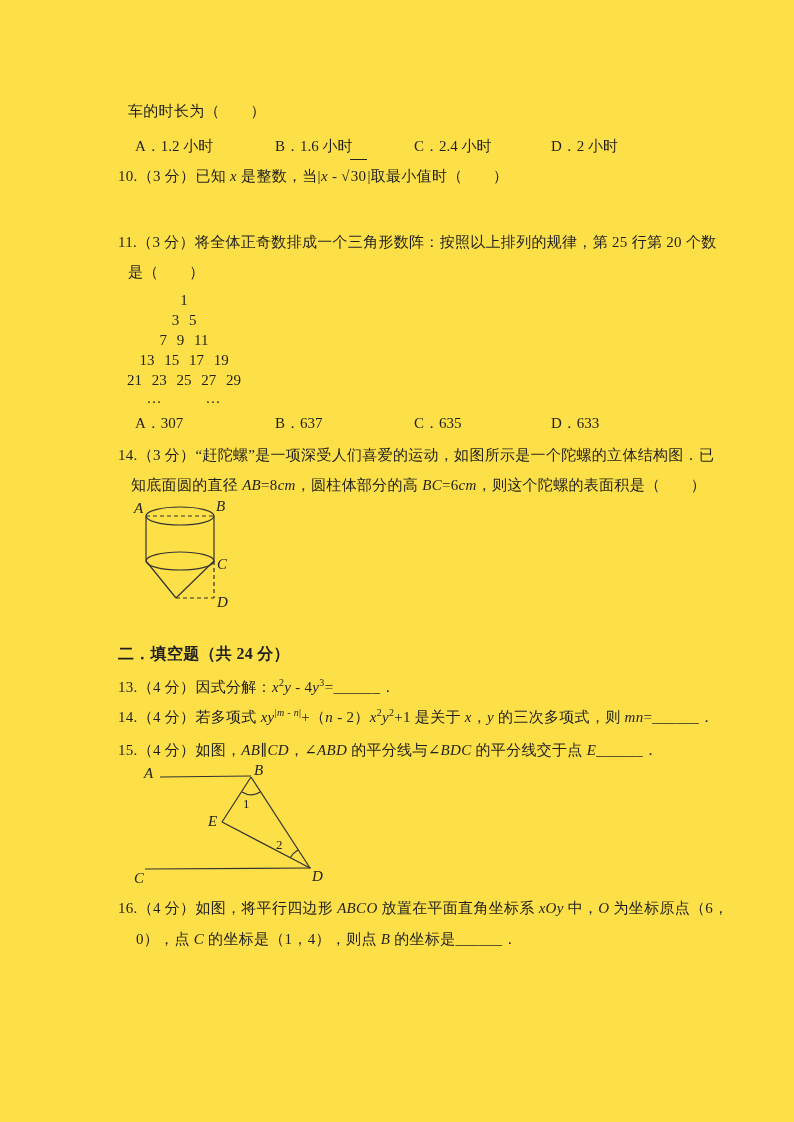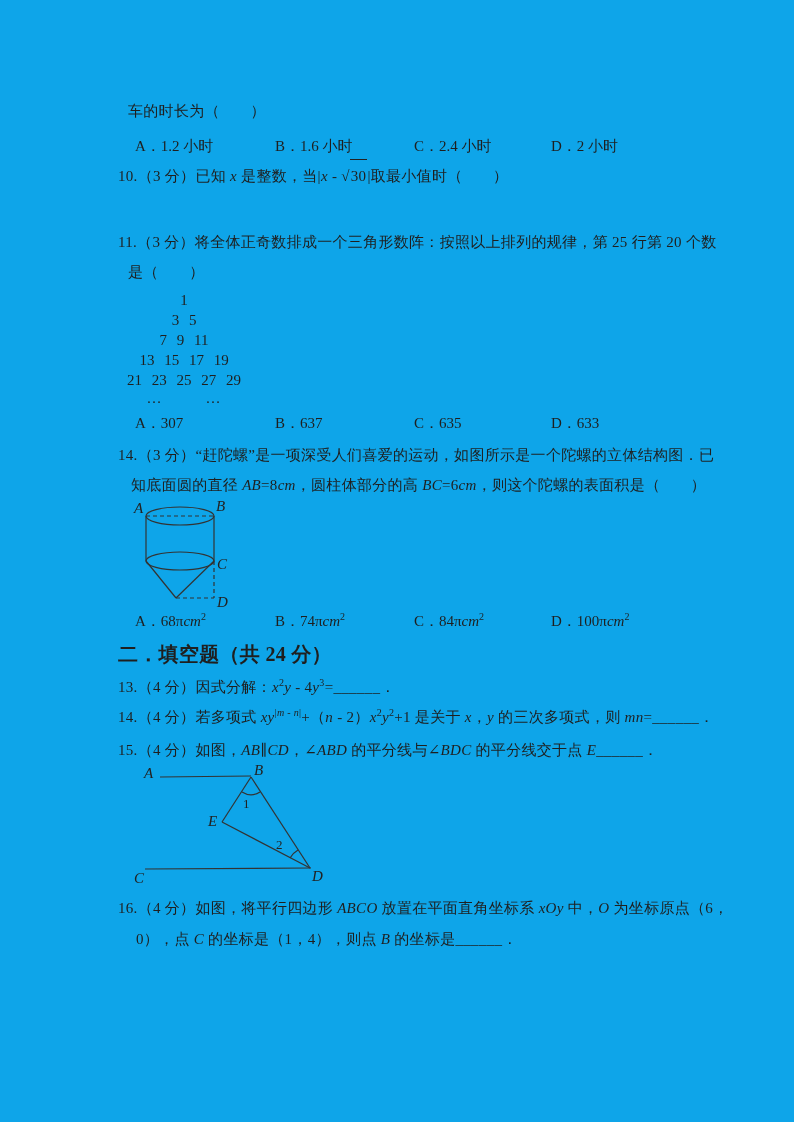--- a/index.html
+++ b/index.html
@@ -1,20 +1,20 @@
 <!DOCTYPE html>
 <html><head>
 <meta charset="utf-8">
 <style>
   html,body{margin:0;padding:0;background:#e8e8e8;}
   .page{
     position:relative;
     width:794px;height:1122px;
     margin:0 auto;
-    background:#0ea5e9;
+    background:#fde047;
     font-family:"Liberation Serif","DejaVu Serif",serif;
     color:#1f1f1f;
     overflow:hidden;
   }
   .ln{
     position:absolute;
     font-size:15px;
     line-height:22px;
     white-space:nowrap;
     letter-spacing:0.3px;
@@ -23,21 +23,21 @@
     position:absolute;
     left:135px;
     display:grid;
     grid-template-columns:140px 139px 137px auto;
     font-size:15px;
     line-height:22px;
     white-space:nowrap;
   }
   .sec{
     font-weight:bold;
-    font-size:20px;
+    font-size:16px;
   }
   sup{font-size:10px;line-height:0;}
   .vinc{border-top:1.2px solid #222;padding:8px 1px;}
   i{font-style:italic;}
   .tri{
     position:absolute;
     left:126px;top:290px;width:116px;
     text-align:center;
   }
   .tri-row{
@@ -99,26 +99,20 @@
     <line class="st" x1="18" y1="66" x2="48" y2="103"></line>
     <line class="st" x1="86" y1="66" x2="48" y2="103"></line>
     <line class="st dash" x1="86" y1="66" x2="86" y2="103"></line>
     <line class="st dash" x1="48" y1="103" x2="86" y2="103"></line>
     <text class="lbl" x="6" y="18">A</text>
     <text class="lbl" x="88" y="16">B</text>
     <text class="lbl" x="89" y="74">C</text>
     <text class="lbl" x="89" y="112">D</text>
   </svg>
 
-  <div class="opts" style="top:610px">
-    <span>A．68π<i>cm</i><sup>2</sup></span>
-    <span>B．74π<i>cm</i><sup>2</sup></span>
-    <span>C．84π<i>cm</i><sup>2</sup></span>
-    <span>D．100π<i>cm</i><sup>2</sup></span>
-  </div>
 
   <div class="ln sec" style="top:643px;left:118px">二．填空题（共 24 分）</div>
 
   <div class="ln" style="top:676px;left:118px">13.（4 分）因式分解：<i>x</i><sup>2</sup><i>y</i> - 4<i>y</i><sup>3</sup>=______．</div>
   <div class="ln" style="top:706px;left:118px">14.（4 分）若多项式 <i>xy</i><sup>|<i>m</i> - <i>n</i>|</sup>+（<i>n</i> - 2）<i>x</i><sup>2</sup><i>y</i><sup>2</sup>+1 是关于 <i>x</i>，<i>y</i> 的三次多项式，则 <i>mn</i>=______．</div>
   <div class="ln" style="top:739px;left:118px">15.（4 分）如图，<i>AB</i>∥<i>CD</i>，∠<i>ABD</i> 的平分线与∠<i>BDC</i> 的平分线交于点 <i>E</i>______．</div>
 
   <svg class="fig" style="left:130px;top:761px" width="200" height="128" viewBox="0 0 200 128">
     <line class="st" x1="30" y1="16" x2="121" y2="15"></line>
     <line class="st" x1="15" y1="108" x2="181" y2="107"></line>

